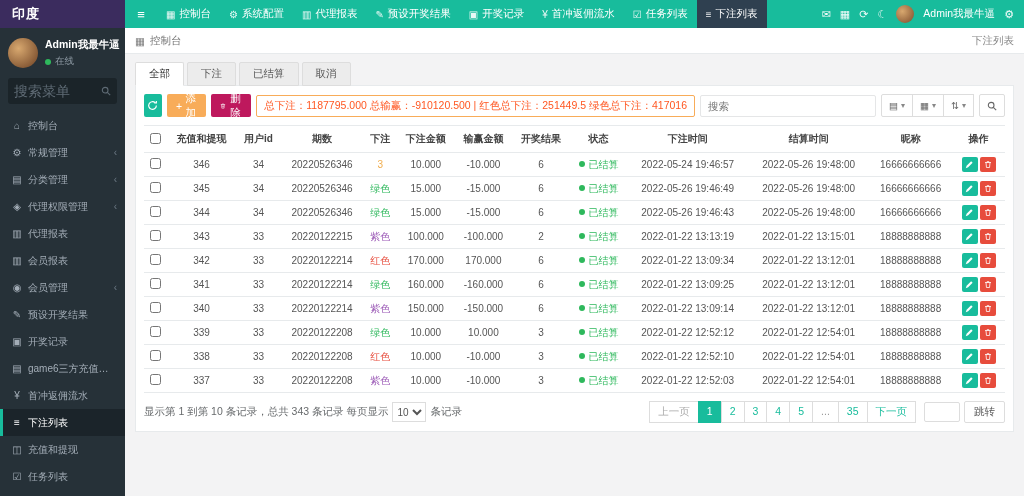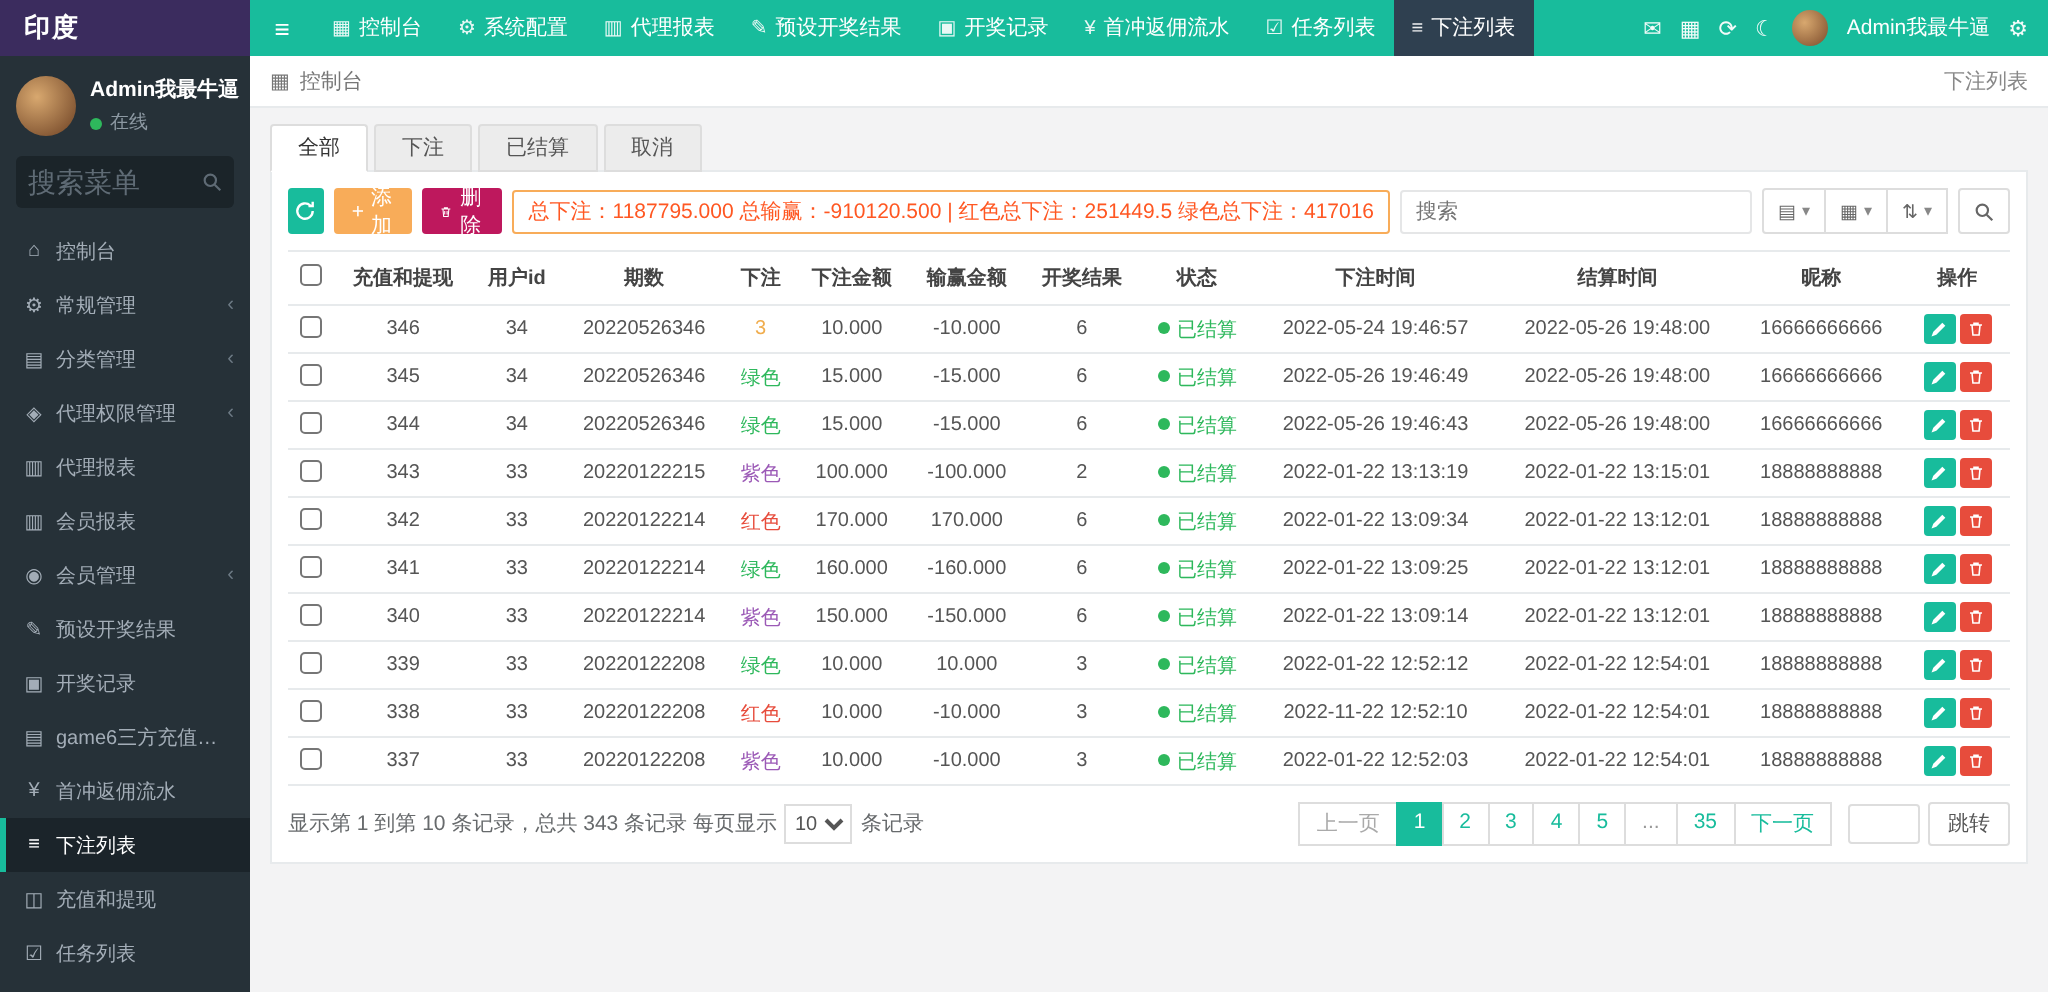--- a/index.html
+++ b/index.html
@@ -481,21 +481,21 @@
             <tr>
               <td><input type="checkbox" style=""></td>
               <td>338</td>
               <td>33</td>
               <td>20220122208</td>
               <td class="c-red">红色</td>
               <td>10.000</td>
               <td>-10.000</td>
               <td>3</td>
               <td><span class="st-dot"></span><span class="st-text">已结算</span></td>
-              <td>2022-11-22 12:52:10</td>
+              <td>2022-01-22 12:52:10</td>
               <td>2022-01-22 12:54:01</td>
               <td>18888888888</td>
               <td><span class="act-btn act-edit">
                   <svg width="9" height="9" viewBox="0 0 12 12">
                     <path d="M1 11l1.2-3.2 6-6 2 2-6 6L1 11z" fill="#fff"></path>
                   </svg>
                 </span><span class="act-btn act-del">
                   <svg width="8" height="9" viewBox="0 0 12 12">
                     <path d="M1.5 3h9M4.5 3V1.8h3V3M3 3l.7 7.5h4.6L9 3" stroke="#fff" fill="none" stroke-width="1.2"></path>
                   </svg>

